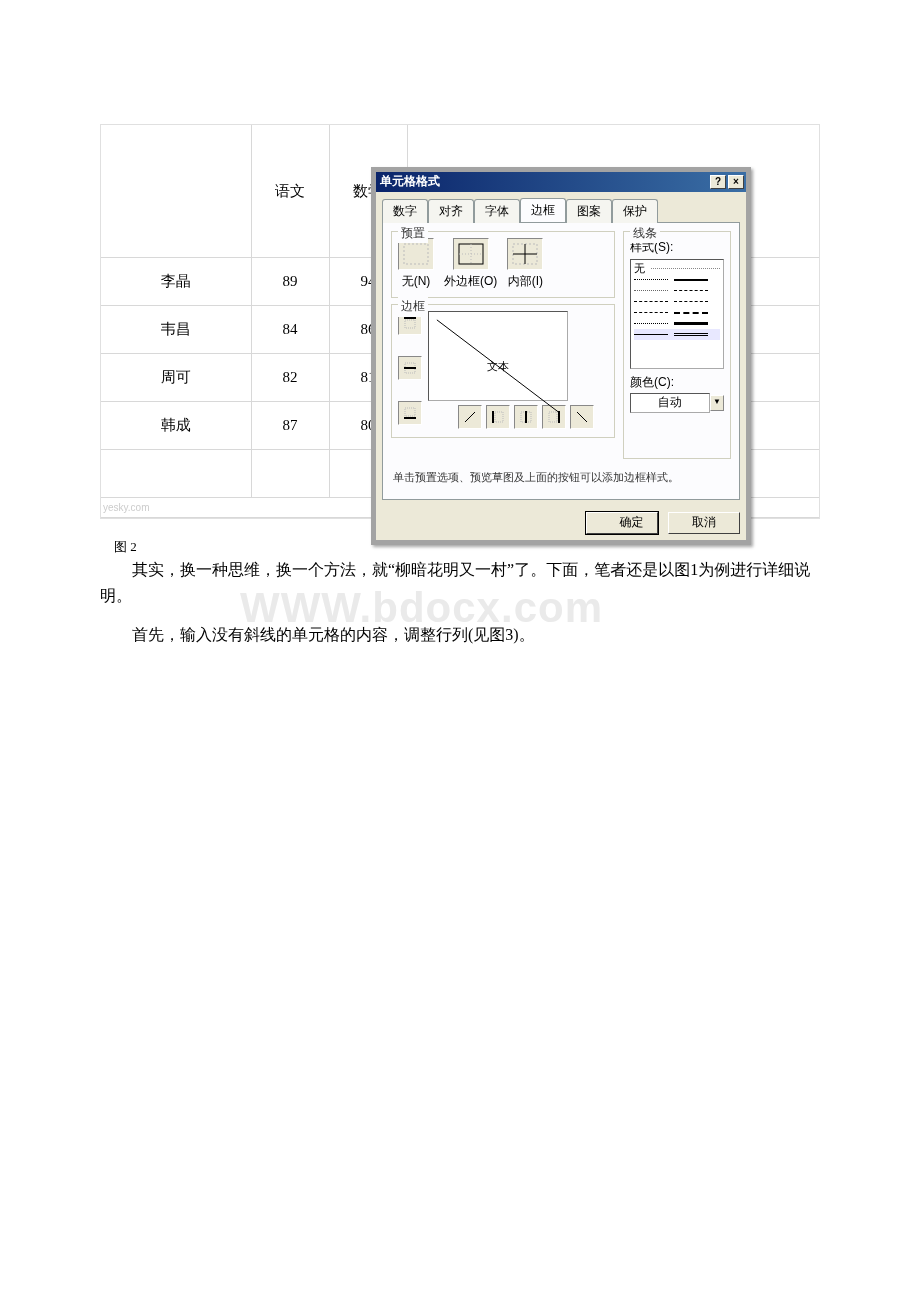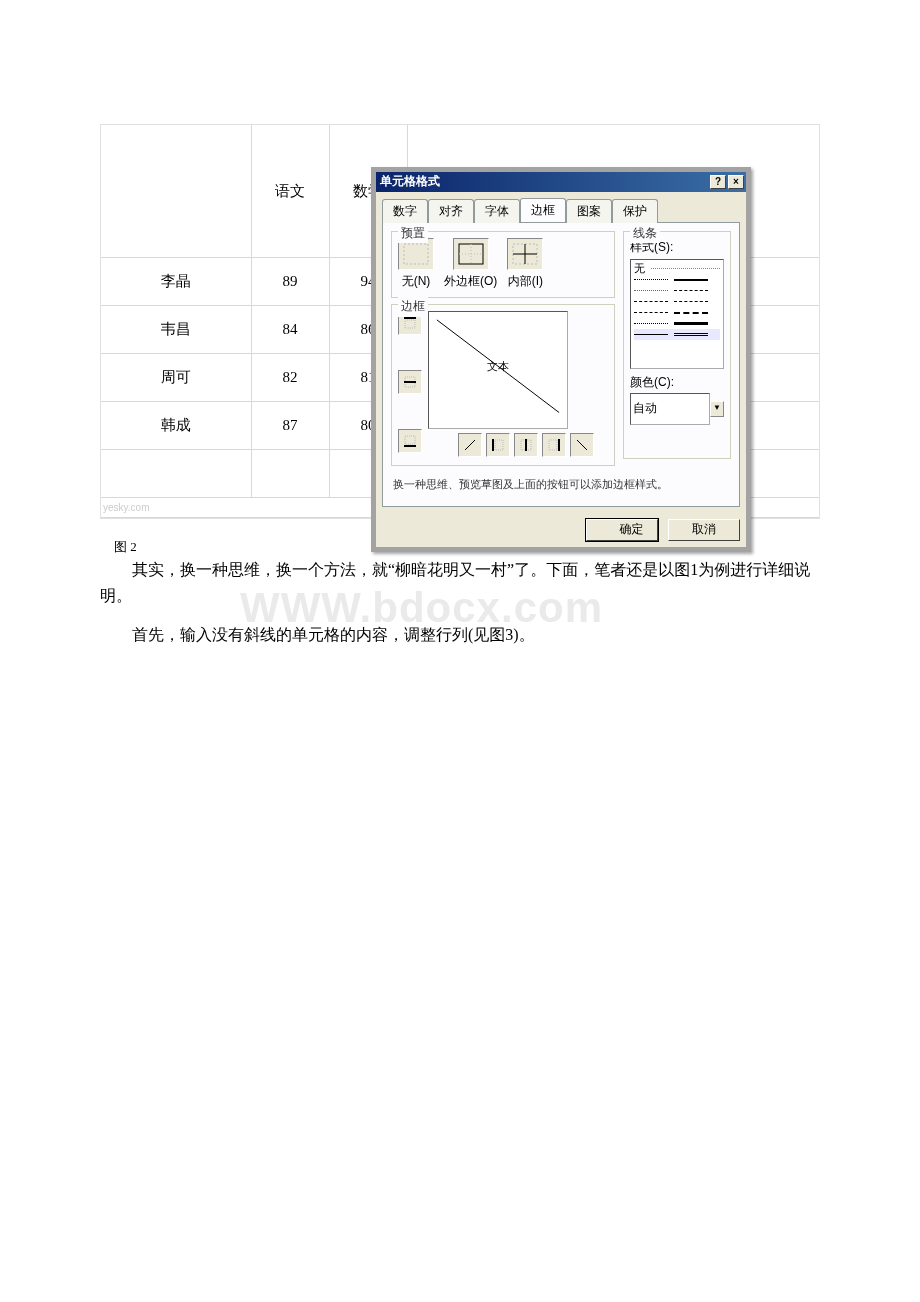--- a/index.html
+++ b/index.html
@@ -27,31 +27,31 @@
     .fieldset { border: 1px solid #d0d0bf; padding: 6px; margin-bottom: 6px; position: relative; }
     .fieldset .legend { position: absolute; top: -8px; left: 6px; background: #fcfcfe; padding: 0 3px; color: #333; }
     .presets { display: flex; }
     .preset { display: flex; flex-direction: column; align-items: center; margin-right: 10px; }
     .preset .iconbox { width: 36px; height: 32px; border: 1px solid #888; border-right-color:#fff; border-bottom-color:#fff; background:#ece9d8; display:flex; align-items:center; justify-content:center; }
     .iconbox svg { width: 28px; height: 24px; }
     .preset .lbl { margin-top: 2px; }
     .border-area { display: flex; }
     .border-left { display: flex; flex-direction: column; justify-content: space-between; margin-right: 6px; }
     .bbtn { width: 24px; height: 24px; border: 1px solid #888; border-right-color:#fff; border-bottom-color:#fff; background:#ece9d8; margin-bottom:4px; display:flex; align-items:center; justify-content:center; }
-    .preview { width: 140px; height: 118px; border: 1px inset #aaa; background: #fff; position: relative; }
+    .preview { width: 140px; height: 90px; border: 1px inset #aaa; background: #fff; position: relative; }
     .preview svg { position:absolute; inset:0; }
     .border-bottom-row { display:flex; margin-top:4px; margin-left:30px; }
     .border-bottom-row .bbtn { margin-right:4px; margin-bottom:0; }
     .lines-box { width: 108px; margin-left: 8px; }
     .style-list { border: 1px inset #aaa; background: #fff; height: 110px; padding: 3px; }
     .style-row { height: 11px; display:flex; align-items:center; }
     .style-row.sel { background: #e8e8ff; }
     .style-none { font-size: 11px; }
     .color-row { margin-top: 4px; }
-    .color-select { display:inline-flex; align-items:center; border: 1px inset #aaa; background:#fff; width: 90px; height: 32px; padding: 0 2px; }
+    .color-select { display:inline-flex; align-items:center; border: 1px inset #aaa; background:#fff; width: 90px; height: 20px; padding: 0 2px; justify-content: center; }
     .color-arrow { width: 16px; height: 16px; border:1px solid #888; border-left-color:#fff; border-top-color:#fff; background:#ece9d8; display:flex; align-items:center; justify-content:center; font-size:8px; margin-left:auto; }
     .hint { font-size: 11px; padding: 4px 2px; color:#333; }
     .btnbar { display:flex; justify-content:flex-end; padding: 6px; gap:10px; }
     .btn { min-width: 72px; height: 22px; border: 1px solid #404040; background:#ece9d8; border-top-color:#fff; border-left-color:#fff; font-size:12px; display:flex; align-items:center; justify-content:center; }
     .btn.default { box-shadow: 0 0 0 1px #000; padding-left: 19px; }
     .watermark-logo { position:absolute; left: 2px; bottom: 2px; font-size: 10px; color:#ccc; font-family: Arial; }
     .figcap { font-size: 13px; margin: 10px 0 0 14px; }
     .bigwm { color:#eaeaea; font-family: Arial, sans-serif; font-size: 42px; font-weight: bold; letter-spacing: 1px; position:absolute; top: 450px; left: 140px; z-index: -1; }
     .figwrap { position: relative; }
   </style>
@@ -276,21 +276,21 @@
 
                       <span>自动</span>
                     </span>
                     <span class="color-arrow">▼</span>
                   </div>
                 </div>
               </div>
             </div>
           </div>
 
-          <div class="hint">换一种思维、预览草图及上面的按钮可以添加边框样式。</div>
+          <div class="hint">单击预置选项、预览草图及上面的按钮可以添加边框样式。</div>
         </div>
         <div class="btnbar">
           <div class="btn default">确定</div>
           <div class="btn">取消</div>
         </div>
       </div>
     </div>
 
     <div class="figcap">图 2</div>
   </div>

